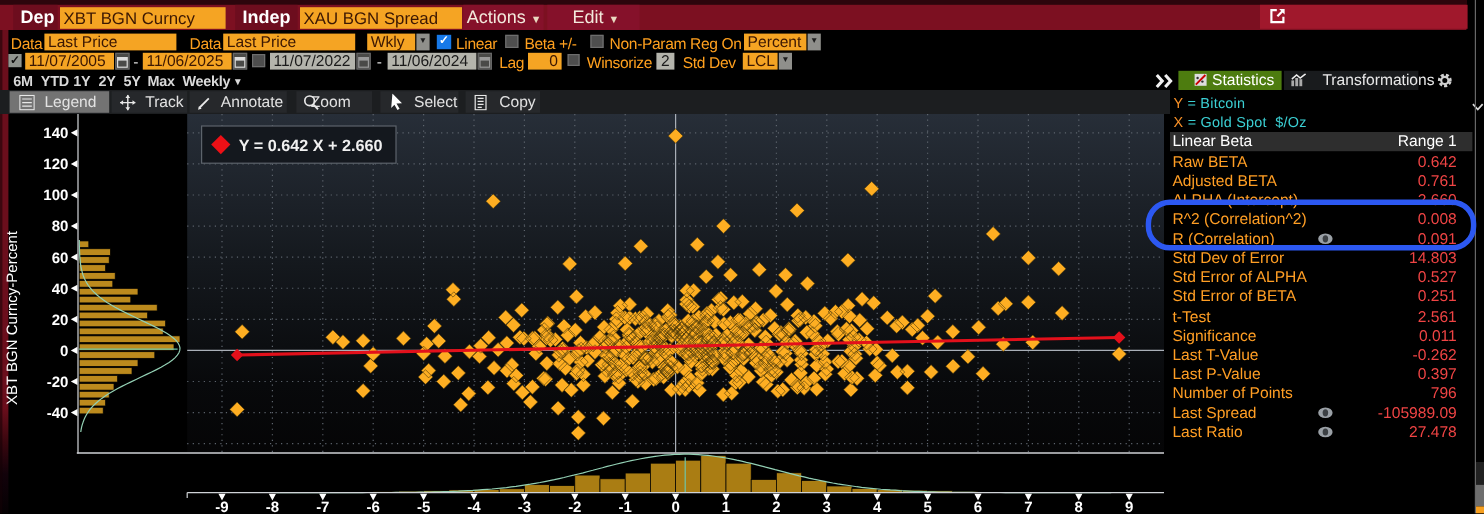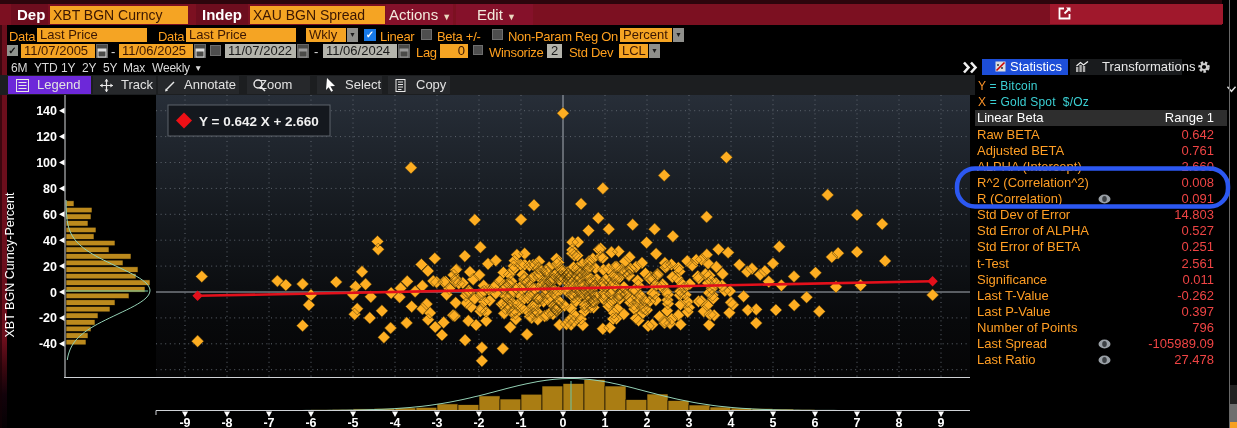--- a/index.html
+++ b/index.html
@@ -85,34 +85,34 @@
     </svg></div>
 <div class="albl" style="left:416px;top:45px">Lag</div>
 <div class="amb" style="left:440px;top:44px;width:28px;height:14px;text-align:right;padding-right:3px">0</div>
 <div class="cb" style="left:473px;top:45px;width:10px;height:10px"></div>
 <div class="albl" style="left:489px;top:45px">Winsorize</div>
 <div class="gray" style="left:547px;top:44px;width:15px;height:14px;text-align:center;padding-left:0">2</div>
 <div class="albl" style="left:569px;top:45px">Std Dev</div>
 <div class="amb" style="left:619px;top:44px;width:29px;height:14px">LCL</div>
 <div class="abtn" style="left:649px;top:44px">▼</div>
 
-<div class="ab" style="top:61px;color:#d9d9d9;font-size:12px;font-weight:400;letter-spacing:-0.2px;left:0;width:975px;height:14px">
+<div class="ab" style="top:61px;color:#d9d9d9;font-size:12px;font-weight:700;letter-spacing:-0.2px;left:0;width:975px;height:14px">
 <span style="position:absolute;left:11px">6M</span>
     <span style="position:absolute;left:34px">YTD</span>
     <span style="position:absolute;left:61px">1Y</span>
     <span style="position:absolute;left:82px">2Y</span>
     <span style="position:absolute;left:103px">5Y</span>
     <span style="position:absolute;left:123px">Max</span>
     <span style="position:absolute;left:152px">Weekly</span>
     <span style="position:absolute;left:194px;font-size:8.5px;top:1.5px">▼</span>
   </div>
 <svg width="18" height="13" viewBox="0 0 18 13" style="position:absolute;left:962px;top:61px">
     <path d="M2 1.5l4.5 5L2 11.5M9 1.5l4.5 5L9 11.5" stroke="#f0f0f0" stroke-width="2.6" fill="none"></path>
   </svg>
-<div class="ab" style="left:982px;top:59px;width:86px;height:16px;background:#1d4ed8;color:#fff;font-size:13px;line-height:16px">
+<div class="ab" style="left:982px;top:59px;width:86px;height:16px;background:#4d7c0f;color:#fff;font-size:13px;line-height:16px">
 <svg width="11" height="11" viewBox="0 0 11 11" style="position:absolute;left:13px;top:2px">
       <rect x="0.5" y="0.5" width="10" height="10" fill="#ddd"></rect>
       <path d="M1.5 9.5L9.5 1.5" stroke="#c00" stroke-width="1.6"></path>
       <circle cx="3" cy="4" r="1" fill="#333"></circle>
       <circle cx="7" cy="7" r="1" fill="#333"></circle>
     </svg>
 <span style="margin-left:28px">Statistics</span></div>
 <div class="ab" style="left:1070px;top:59px;width:112px;height:16px;background:#191b1d;color:#e8e8e8;font-size:13px;line-height:16px">
 <svg width="13" height="11" viewBox="0 0 13 11" style="position:absolute;left:6px;top:2px">
       <rect x="0" y="6" width="2.4" height="5" fill="#aaa"></rect>
@@ -120,21 +120,21 @@
       <rect x="6.8" y="5" width="2.4" height="6" fill="#aaa"></rect>
       <path d="M0.5 5L4.5 1.5L7.5 4L12 0.5" stroke="#eee" stroke-width="1.3" fill="none"></path>
     </svg>
 <span style="margin-left:32px">Transformations</span></div>
 <svg width="14" height="14" viewBox="0 0 16 16" style="position:absolute;left:1197px;top:60px">
     <circle cx="8" cy="8" r="5" fill="none" stroke="#cfcfcf" stroke-width="3.1" stroke-dasharray="2.7 1.9" transform="rotate(11 8 8)"></circle>
     <circle cx="8" cy="8" r="3.4" fill="none" stroke="#cfcfcf" stroke-width="2"></circle>
   </svg>
 
 <div class="ab" style="left:0;top:75px;width:975px;height:20px;background:#1c1e20"></div>
-<div class="tbtn" style="left:8px;width:83px;background:#6d28d9">
+<div class="tbtn" style="left:8px;width:83px;background:#737373">
 <svg width="13" height="13" viewBox="0 0 13 13" style="position:absolute;left:8px;top:2.5px">
       <rect x="0.5" y="0.5" width="12" height="12" fill="none" stroke="#e8e8e8"></rect>
       <path d="M2.5 3.5h8M2.5 6.5h8M2.5 9.5h8" stroke="#e8e8e8"></path>
     </svg><span style="margin-left:29px">Legend</span></div>
 <div class="tbtn" style="left:93px;width:63px">
 <svg width="13" height="13" viewBox="0 0 13 13" style="position:absolute;left:7px;top:2.5px">
       <path d="M6.5 0v13M0 6.5h13" stroke="#e8e8e8" stroke-width="1.2"></path>
       <path d="M6.5 0l2 2.6h-4Z M6.5 13l2-2.6h-4Z M0 6.5l2.6-2v4Z M13 6.5l-2.6-2v4Z" fill="#e8e8e8"></path>
     </svg><span style="margin-left:28px">Track</span></div>
 <div class="tbtn" style="left:158px;width:81px">

